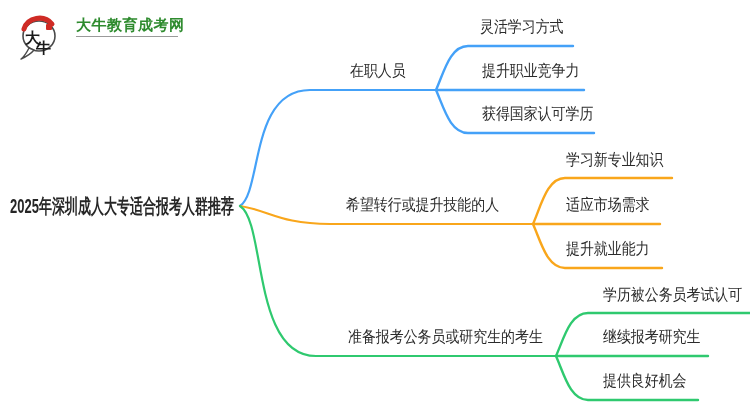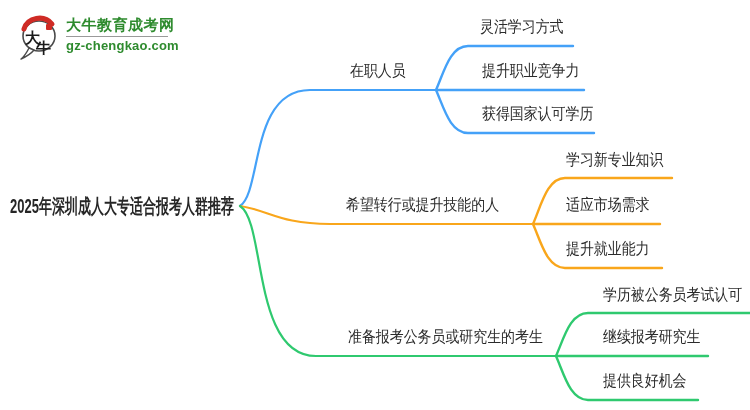--- a/index.html
+++ b/index.html
@@ -4,21 +4,21 @@
 <style>
   html,body{margin:0;padding:0;background:#fff;}
   .stage{
     position:relative;width:750px;height:410px;background:#ffffff;overflow:hidden;
     font-family:"Liberation Sans","DejaVu Sans",sans-serif;
   }
   svg.links{position:absolute;left:0;top:0;}
   
   .logo{position:absolute;left:16px;top:12px;display:flex;align-items:flex-start;}
   .logo-mark{width:44px;height:48px;flex:0 0 auto;}
-  .logo-text{margin-left:6px;margin-top:4px;}
+  .logo-text{margin-left:16px;margin-top:4px;}
   .logo-name{font-size:15px;font-weight:bold;color:#2e8b2e;letter-spacing:.5px;line-height:18px;white-space:nowrap;}
   .logo-divider{height:1px;background:#9a9a9a;width:102px;margin:2px 0 1px 0;}
   .logo-url{font-size:13px;font-weight:bold;color:#2e8b2e;line-height:15px;letter-spacing:.2px;white-space:nowrap;}
   
   .root-label{
     position:absolute;left:10px;top:195px;font-size:20px;line-height:23px;font-weight:600;
     color:#262626;white-space:nowrap;transform:scaleX(0.65);transform-origin:left top;
   }
   .node-label{
     position:absolute;font-size:16px;line-height:18px;color:#2b2b2b;white-space:nowrap;
@@ -55,21 +55,20 @@
       <ellipse cx="23" cy="24" rx="16" ry="15" fill="#ffffff" stroke="#4a4a4a" stroke-width="1.6"></ellipse>
       <path d="M13,36 Q9,44 5,47 Q14,43 18,38 Z" fill="#ffffff" stroke="#4a4a4a" stroke-width="1.4" stroke-linejoin="round"></path>
       <path d="M8,17 A16,15 0 0 1 36,12" fill="none" stroke="#cf2b25" stroke-width="5" stroke-linecap="round"></path>
       <rect x="30" y="12" width="6" height="6" rx="1" fill="#cf2b25"></rect>
       <text x="9" y="31" font-size="15" font-weight="bold" fill="#1a1a1a">大</text>
       <text x="20" y="41" font-size="15" font-weight="bold" fill="#1a1a1a">牛</text>
     </svg>
     <div class="logo-text">
       <div class="logo-name">大牛教育成考网</div>
       <div class="logo-divider"></div>
-      <div class="logo-url">gz-chengkao.com</div>
     </div>
   </div>
 
   <div class="root-label">2025年深圳成人大专适合报考人群推荐</div>
 
   <div class="node-label" style="left:350px;top:62px;">在职人员</div>
   <div class="node-label" style="left:480px;top:18px;">灵活学习方式</div>
   <div class="node-label" style="left:482px;top:62px;">提升职业竞争力</div>
   <div class="node-label" style="left:482px;top:105px;">获得国家认可学历</div>
 

